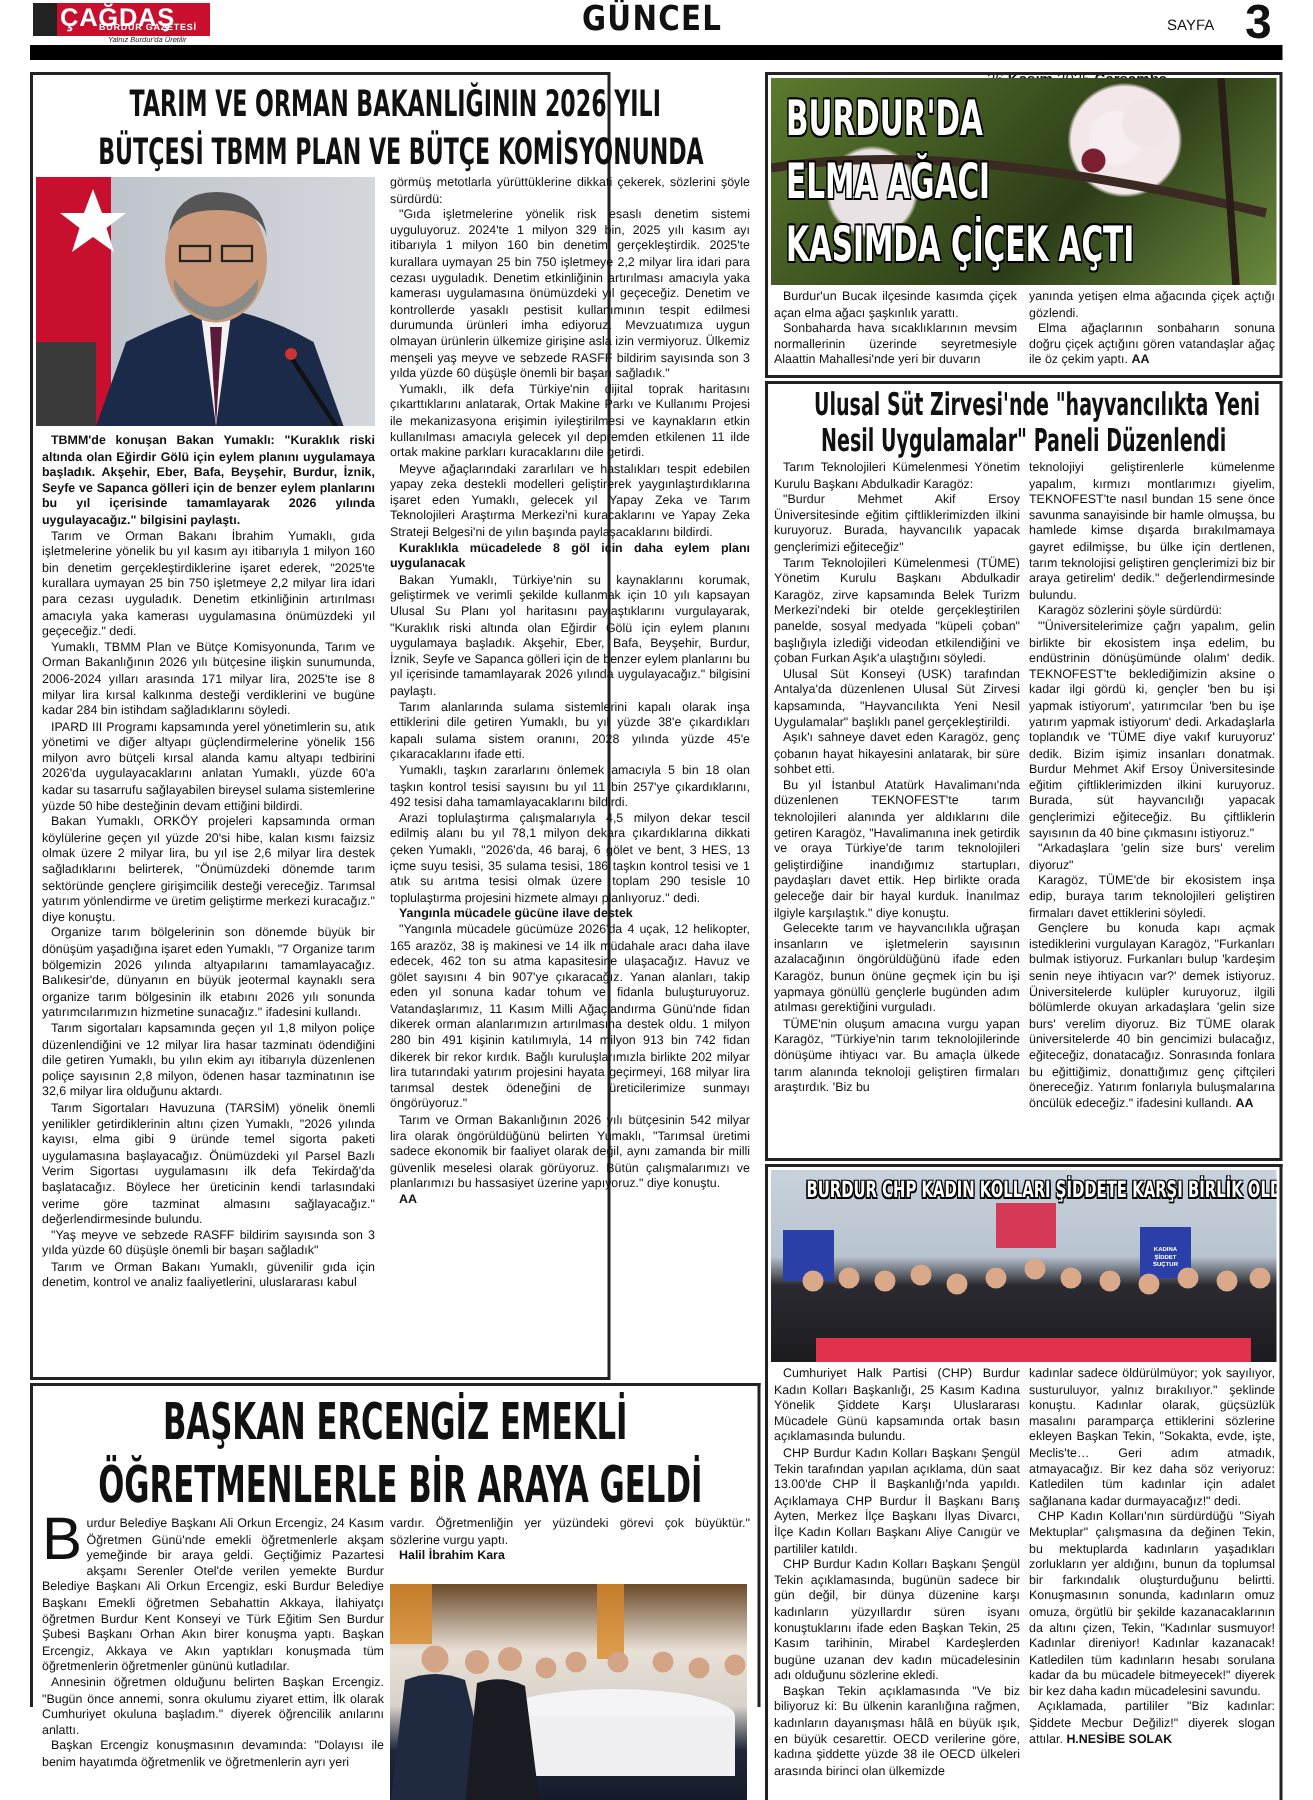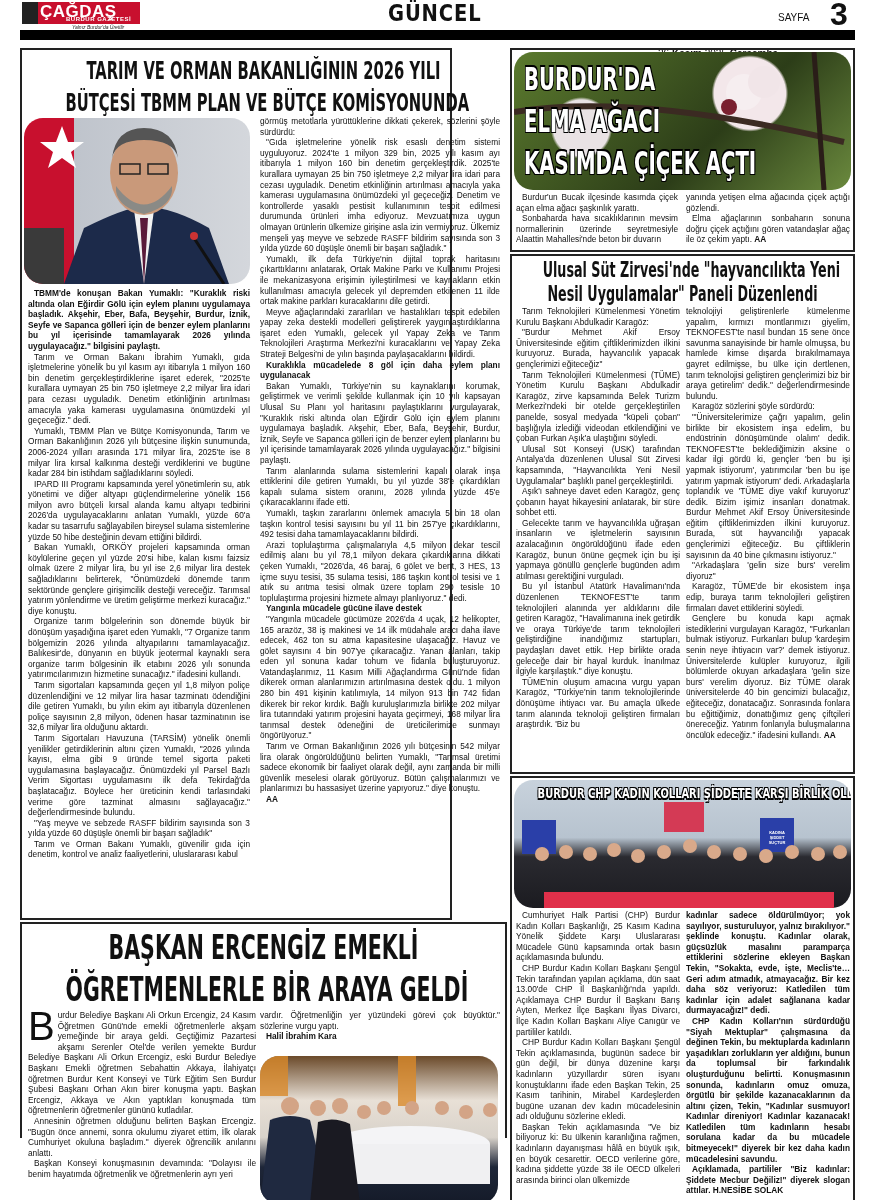--- a/index.html
+++ b/index.html
@@ -17,21 +17,21 @@
 .date b{font-weight:bold;}
 .sayfa{position:absolute;left:778px;top:12px;font-size:10px;}
 .pgn{position:absolute;left:830px;top:-4px;font-size:32px;font-weight:bold;}
 .rule{position:absolute;left:20px;top:30px;width:835px;height:10px;background:#000;}
 
 .box{position:absolute;border:2px solid #222;}
 .h-cond{font-family:"DejaVu Sans",sans-serif;font-weight:bold;text-align:center;color:#111;transform:scaleY(1.35) scaleX(0.82);transform-origin:center top;white-space:nowrap;}
 .p{font-size:8.3px;line-height:10.6px;text-align:justify;}
 .p p{text-indent:6px;}
 .p .b{font-weight:bold;}
-.photo{position:absolute;overflow:hidden;border-radius:19px;}
+.photo{position:absolute;overflow:hidden;}
 .col{position:absolute;}
 </style>
 </head>
 <body>
 
 <div class="hdr">
   <div class="logo">
     <div class="logo-box"></div>
     <div class="logo-fig"></div>
     <div class="logo-name">ÇAĞDAŞ</div>
@@ -43,21 +43,21 @@
     <span>26</span>
     <b>Kasım</b>
     <span>2025</span>
     <b>Çarşamba</b>
   </div>
   <div class="sayfa">SAYFA</div>
   <div class="pgn">3</div>
   <div class="rule"></div>
 </div>
 
-<div class="box" style="left:20px;top:48px;width:432px;height:872px;">
+<div class="box" style="left:20px;top:48px;width:387px;height:872px;">
   <div class="h-cond" style="position:absolute;left:0;top:6px;width:483px;font-size:18px;">TARIM VE ORMAN BAKANLIĞININ 2026 YILI</div>
   <div class="h-cond" style="position:absolute;left:0;top:38px;width:483px;font-size:18px;">BÜTÇESİ TBMM PLAN VE BÜTÇE KOMİSYONUNDA</div>
 
   <div class="photo" style="left:2px;top:68px;width:226px;height:166px;background:linear-gradient(90deg,#c8102e 0%,#c8102e 22%,#bfc4cc 22%,#d4d7dc 100%);">
     <svg width="226" height="166" viewBox="0 0 226 166">
       <polygon points="38,8 44,24 60,24 47,34 52,50 38,40 24,50 29,34 16,24 32,24" fill="#fff"></polygon>
       <rect x="0" y="110" width="40" height="56" fill="#3a3a3a"></rect>
       <path d="M40,166 L60,110 Q100,90 120,88 Q150,90 185,110 L205,166 Z" fill="#1c2a4a"></path>
       <path d="M110,92 L120,166 L130,92 Z" fill="#f2f2f2"></path>
       <path d="M116,100 L120,166 L124,100 Z" fill="#5a1a3a"></path>
@@ -109,39 +109,39 @@
       <circle cx="230" cy="40" r="18" fill="#f6eef0"></circle>
       <circle cx="250" cy="30" r="16" fill="#f1e5e8"></circle>
       <circle cx="215" cy="55" r="8" fill="#7a2030"></circle>
     </svg>
     <div class="h-cond" style="position:absolute;left:10px;top:8px;font-size:24px;color:#fff;text-align:left;transform-origin:left top;text-shadow:1px 1px 0 #000,-1px -1px 0 #000,1px -1px 0 #000,-1px 1px 0 #000;">BURDUR'DA</div>
     <div class="h-cond" style="position:absolute;left:10px;top:50px;font-size:24px;color:#fff;text-align:left;transform-origin:left top;text-shadow:1px 1px 0 #000,-1px -1px 0 #000,1px -1px 0 #000,-1px 1px 0 #000;">ELMA AĞACI</div>
     <div class="h-cond" style="position:absolute;left:10px;top:92px;font-size:24px;color:#fff;text-align:left;transform-origin:left top;text-shadow:1px 1px 0 #000,-1px -1px 0 #000,1px -1px 0 #000,-1px 1px 0 #000;">KASIMDA ÇİÇEK AÇTI</div>
   </div>
   <div class="col p" style="left:4px;top:142px;width:162px;">
     <p>Burdur'un Bucak ilçesinde kasımda çiçek açan elma ağacı şaşkınlık yarattı.</p>
-    <p>Sonbaharda hava sıcaklıklarının mevsim normallerinin üzerinde seyretmesiyle Alaattin Mahallesi'nde beton bir duvarın</p>
+    <p>Sonbaharda hava sıcaklıklarının mevsim normallerinin üzerinde seyretmesiyle Alaattin Mahallesi'nde yeri bir duvarın</p>
   </div>
   <div class="col p" style="left:174px;top:142px;width:164px;">
     <p style="text-indent:0">yanında yetişen elma ağacında çiçek açtığı gözlendi.</p>
     <p><span>Elma ağaçlarının sonbaharın sonuna doğru çiçek açtığını gören vatandaşlar ağaç ile öz çekim yaptı.</span> <b>AA</b></p>
   </div>
 </div>
 
 <div class="box" style="left:510px;top:254px;width:345px;height:520px;">
   <div class="h-cond" style="position:absolute;left:0;top:2px;width:341px;font-size:15.5px;">Ulusal Süt Zirvesi'nde "hayvancılıkta Yeni</div>
   <div class="h-cond" style="position:absolute;left:0;top:26px;width:341px;font-size:15.5px;">Nesil Uygulamalar" Paneli Düzenlendi</div>
   <div class="col p" style="left:4px;top:50px;width:164px;">
     <p>Tarım Teknolojileri Kümelenmesi Yönetim Kurulu Başkanı Abdulkadir Karagöz:</p>
     <p>"Burdur Mehmet Akif Ersoy Üniversitesinde eğitim çiftliklerimizden ilkini kuruyoruz. Burada, hayvancılık yapacak gençlerimizi eğiteceğiz"</p>
     <p>Tarım Teknolojileri Kümelenmesi (TÜME) Yönetim Kurulu Başkanı Abdulkadir Karagöz, zirve kapsamında Belek Turizm Merkezi'ndeki bir otelde gerçekleştirilen panelde, sosyal medyada "küpeli çoban" başlığıyla izlediği videodan etkilendiğini ve çoban Furkan Aşık'a ulaştığını söyledi.</p>
     <p>Ulusal Süt Konseyi (USK) tarafından Antalya'da düzenlenen Ulusal Süt Zirvesi kapsamında, "Hayvancılıkta Yeni Nesil Uygulamalar" başlıklı panel gerçekleştirildi.</p>
     <p>Aşık'ı sahneye davet eden Karagöz, genç çobanın hayat hikayesini anlatarak, bir süre sohbet etti.</p>
+    <p>Bu yıl İstanbul Atatürk Havalimanı'nda düzenlenen TEKNOFEST'te tarım teknolojileri alanında yer aldıklarını dile getiren Karagöz, "Havalimanına inek getirdik ve oraya Türkiye'de tarım teknolojileri geliştirdiğine inandığımız startupları, paydaşları davet ettik. Hep birlikte orada geleceğe dair bir hayal kurduk. İnanılmaz ilgiyle karşılaştık." diye konuştu.</p>
     <p>Gelecekte tarım ve hayvancılıkla uğraşan insanların ve işletmelerin sayısının azalacağının öngörüldüğünü ifade eden Karagöz, bunun önüne geçmek için bu işi yapmaya gönüllü gençlerle bugünden adım atılması gerektiğini vurguladı.</p>
-    <p>Bu yıl İstanbul Atatürk Havalimanı'nda düzenlenen TEKNOFEST'te tarım teknolojileri alanında yer aldıklarını dile getiren Karagöz, "Havalimanına inek getirdik ve oraya Türkiye'de tarım teknolojileri geliştirdiğine inandığımız startupları, paydaşları davet ettik. Hep birlikte orada geleceğe dair bir hayal kurduk. İnanılmaz ilgiyle karşılaştık." diye konuştu.</p>
     <p>TÜME'nin oluşum amacına vurgu yapan Karagöz, "Türkiye'nin tarım teknolojilerinde dönüşüme ihtiyacı var. Bu amaçla ülkede tarım alanında teknoloji geliştiren firmaları araştırdık. 'Biz bu</p>
   </div>
   <div class="col p" style="left:174px;top:50px;width:164px;">
     <p style="text-indent:0">teknolojiyi geliştirenlerle kümelenme yapalım, kırmızı montlarımızı giyelim, TEKNOFEST'te nasıl bundan 15 sene önce savunma sanayisinde bir hamle olmuşsa, bu hamlede kimse dışarda bırakılmamaya gayret edilmişse, bu ülke için dertlenen, tarım teknolojisi geliştiren gençlerimizi biz bir araya getirelim' dedik." değerlendirmesinde bulundu.</p>
     <p>Karagöz sözlerini şöyle sürdürdü:</p>
     <p>"'Üniversitelerimize çağrı yapalım, gelin birlikte bir ekosistem inşa edelim, bu endüstrinin dönüşümünde olalım' dedik. TEKNOFEST'te beklediğimizin aksine o kadar ilgi gördü ki, gençler 'ben bu işi yapmak istiyorum', yatırımcılar 'ben bu işe yatırım yapmak istiyorum' dedi. Arkadaşlarla toplandık ve 'TÜME diye vakıf kuruyoruz' dedik. Bizim işimiz insanları donatmak. Burdur Mehmet Akif Ersoy Üniversitesinde eğitim çiftliklerimizden ilkini kuruyoruz. Burada, süt hayvancılığı yapacak gençlerimizi eğiteceğiz. Bu çiftliklerin sayısının da 40 bine çıkmasını istiyoruz."</p>
     <p>"Arkadaşlara 'gelin size burs' verelim diyoruz"</p>
     <p>Karagöz, TÜME'de bir ekosistem inşa edip, buraya tarım teknolojileri geliştiren firmaları davet ettiklerini söyledi.</p>
     <p><span>Gençlere bu konuda kapı açmak istediklerini vurgulayan Karagöz, "Furkanları bulmak istiyoruz. Furkanları bulup 'kardeşim senin neye ihtiyacın var?' demek istiyoruz. Üniversitelerde kulüpler kuruyoruz, ilgili bölümlerde okuyan arkadaşlara 'gelin size burs' verelim diyoruz. Biz TÜME olarak üniversitelerde 40 bin gencimizi bulacağız, eğiteceğiz, donatacağız. Sonrasında fonlara bu eğittiğimiz, donattığımız genç çiftçileri önereceğiz. Yatırım fonlarıyla buluşmalarına öncülük edeceğiz." ifadesini kullandı.</span> <b>AA</b></p>
   </div>
@@ -172,38 +172,38 @@
     </svg>
     <div style="position:absolute;left:0;top:4px;width:337px;text-align:center;font-family:'DejaVu Sans',sans-serif;font-weight:bold;font-size:11.5px;color:#fff;white-space:nowrap;transform:scaleY(1.3) scaleX(0.86);transform-origin:center top;text-shadow:1px 1px 0 #000,-1px -1px 0 #000,1px -1px 0 #000,-1px 1px 0 #000;">BURDUR CHP KADIN KOLLARI ŞİDDETE KARŞI BİRLİK OLDU</div>
     <div style="position:absolute;left:248px;top:50px;width:30px;font-size:4px;color:#fff;text-align:center;font-weight:bold;">KADINA ŞİDDET SUÇTUR</div>
   </div>
   <div class="col p" style="left:4px;top:132px;width:164px;">
     <p>Cumhuriyet Halk Partisi (CHP) Burdur Kadın Kolları Başkanlığı, 25 Kasım Kadına Yönelik Şiddete Karşı Uluslararası Mücadele Günü kapsamında ortak basın açıklamasında bulundu.</p>
     <p>CHP Burdur Kadın Kolları Başkanı Şengül Tekin tarafından yapılan açıklama, dün saat 13.00'de CHP İl Başkanlığı'nda yapıldı. Açıklamaya CHP Burdur İl Başkanı Barış Ayten, Merkez İlçe Başkanı İlyas Divarcı, İlçe Kadın Kolları Başkanı Aliye Canıgür ve partililer katıldı.</p>
     <p>CHP Burdur Kadın Kolları Başkanı Şengül Tekin açıklamasında, bugünün sadece bir gün değil, bir dünya düzenine karşı kadınların yüzyıllardır süren isyanı konuştuklarını ifade eden Başkan Tekin, 25 Kasım tarihinin, Mirabel Kardeşlerden bugüne uzanan dev kadın mücadelesinin adı olduğunu sözlerine ekledi.</p>
     <p>Başkan Tekin açıklamasında "Ve biz biliyoruz ki: Bu ülkenin karanlığına rağmen, kadınların dayanışması hâlâ en büyük ışık, en büyük cesarettir. OECD verilerine göre, kadına şiddette yüzde 38 ile OECD ülkeleri arasında birinci olan ülkemizde</p>
   </div>
-  <div class="col p" style="left:174px;top:132px;width:164px;font-weight:bold;">
+  <div class="col p" style="left:174px;top:132px;width:164px;">
     <p style="text-indent:0">kadınlar sadece öldürülmüyor; yok sayılıyor, susturuluyor, yalnız bırakılıyor." şeklinde konuştu. Kadınlar olarak, güçsüzlük masalını paramparça ettiklerini sözlerine ekleyen Başkan Tekin, "Sokakta, evde, işte, Meclis'te… Geri adım atmadık, atmayacağız. Bir kez daha söz veriyoruz: Katledilen tüm kadınlar için adalet sağlanana kadar durmayacağız!" dedi.</p>
     <p>CHP Kadın Kolları'nın sürdürdüğü "Siyah Mektuplar" çalışmasına da değinen Tekin, bu mektuplarda kadınların yaşadıkları zorlukların yer aldığını, bunun da toplumsal bir farkındalık oluşturduğunu belirtti. Konuşmasının sonunda, kadınların omuz omuza, örgütlü bir şekilde kazanacaklarının da altını çizen, Tekin, "Kadınlar susmuyor! Kadınlar direniyor! Kadınlar kazanacak! Katledilen tüm kadınların hesabı sorulana kadar da bu mücadele bitmeyecek!" diyerek bir kez daha kadın mücadelesini savundu.</p>
     <p><span>Açıklamada, partililer "Biz kadınlar: Şiddete Mecbur Değiliz!" diyerek slogan attılar.</span> <b>H.NESİBE SOLAK</b></p>
   </div>
 </div>
 
 <div class="box" style="left:20px;top:922px;width:487px;height:216px;border-bottom:none;">
   <div class="h-cond" style="position:absolute;left:0;top:4px;width:483px;font-size:25px;">BAŞKAN ERCENGİZ EMEKLİ</div>
   <div class="h-cond" style="position:absolute;left:0;top:46px;width:483px;font-size:25px;">ÖĞRETMENLERLE BİR ARAYA GELDİ</div>
 
   <div class="col p" style="left:6px;top:86px;width:228px;">
     <p style="text-indent:0;">
       <span style="float:left;font-size:40px;line-height:32px;margin:0 3px 0 0;font-family:'Liberation Sans',sans-serif;">B</span>
       <span>urdur Belediye Başkanı Ali Orkun Ercengiz, 24 Kasım Öğretmen Günü'nde emekli öğretmenlerle akşam yemeğinde bir araya geldi. Geçtiğimiz Pazartesi akşamı Serenler Otel'de verilen yemekte Burdur Belediye Başkanı Ali Orkun Ercengiz, eski Burdur Belediye Başkanı  Emekli öğretmen Sebahattin Akkaya, İlahiyatçı öğretmen Burdur Kent Konseyi ve Türk Eğitim Sen Burdur Şubesi Başkanı Orhan Akın birer konuşma yaptı. Başkan Ercengiz, Akkaya ve Akın  yaptıkları konuşmada tüm öğretmenlerin öğretmenler gününü kutladılar.</span>
     </p>
     <p>Annesinin öğretmen olduğunu belirten Başkan Ercengiz. "Bugün önce annemi,  sonra okulumu ziyaret ettim, İlk olarak Cumhuriyet okuluna başladım." diyerek öğrencilik anılarını anlattı.</p>
-    <p>Başkan Konseyi konuşmasının devamında: "Dolayısı ile benim hayatımda öğretmenlik ve öğretmenlerin ayrı yeri</p>
+    <p>Başkan Ercengiz konuşmasının devamında: "Dolayısı ile benim hayatımda öğretmenlik ve öğretmenlerin ayrı yeri</p>
   </div>
 
   <div class="col p" style="left:238px;top:86px;width:240px;">
     <p style="text-indent:0">vardır. Öğretmenliğin yer yüzündeki görevi çok büyüktür." sözlerine vurgu yaptı.</p>
     <p class="b">Halil İbrahim Kara</p>
   </div>
 
   <div class="photo" style="left:238px;top:132px;width:238px;height:148px;background:linear-gradient(180deg,#6b4a2a 0%,#e8e0d6 30%,#d8d2ca 55%,#1e2638 75%,#141a28 100%);">
     <svg width="238" height="148" viewBox="0 0 238 148">
       <rect x="0" y="0" width="28" height="40" fill="#d98a2a" opacity="0.8"></rect>

